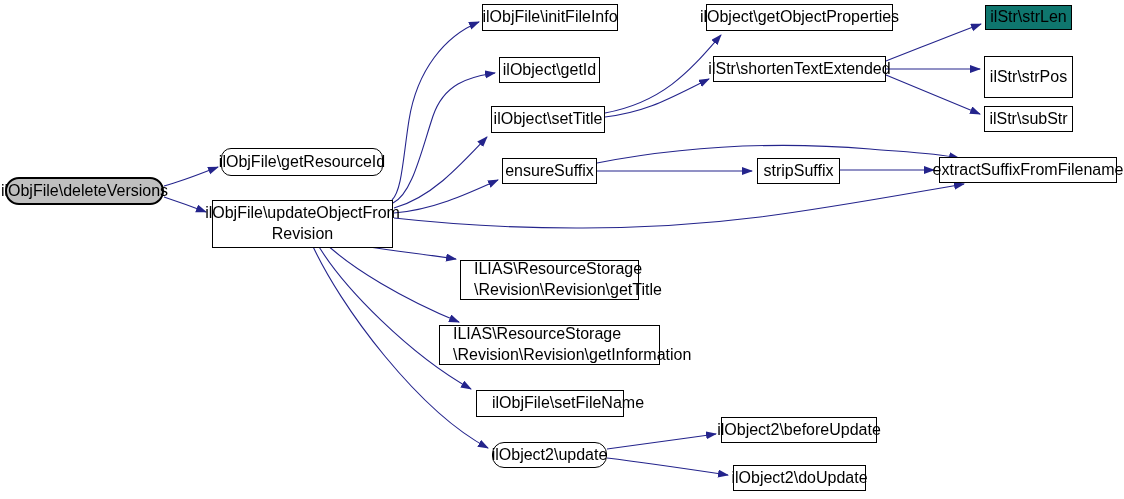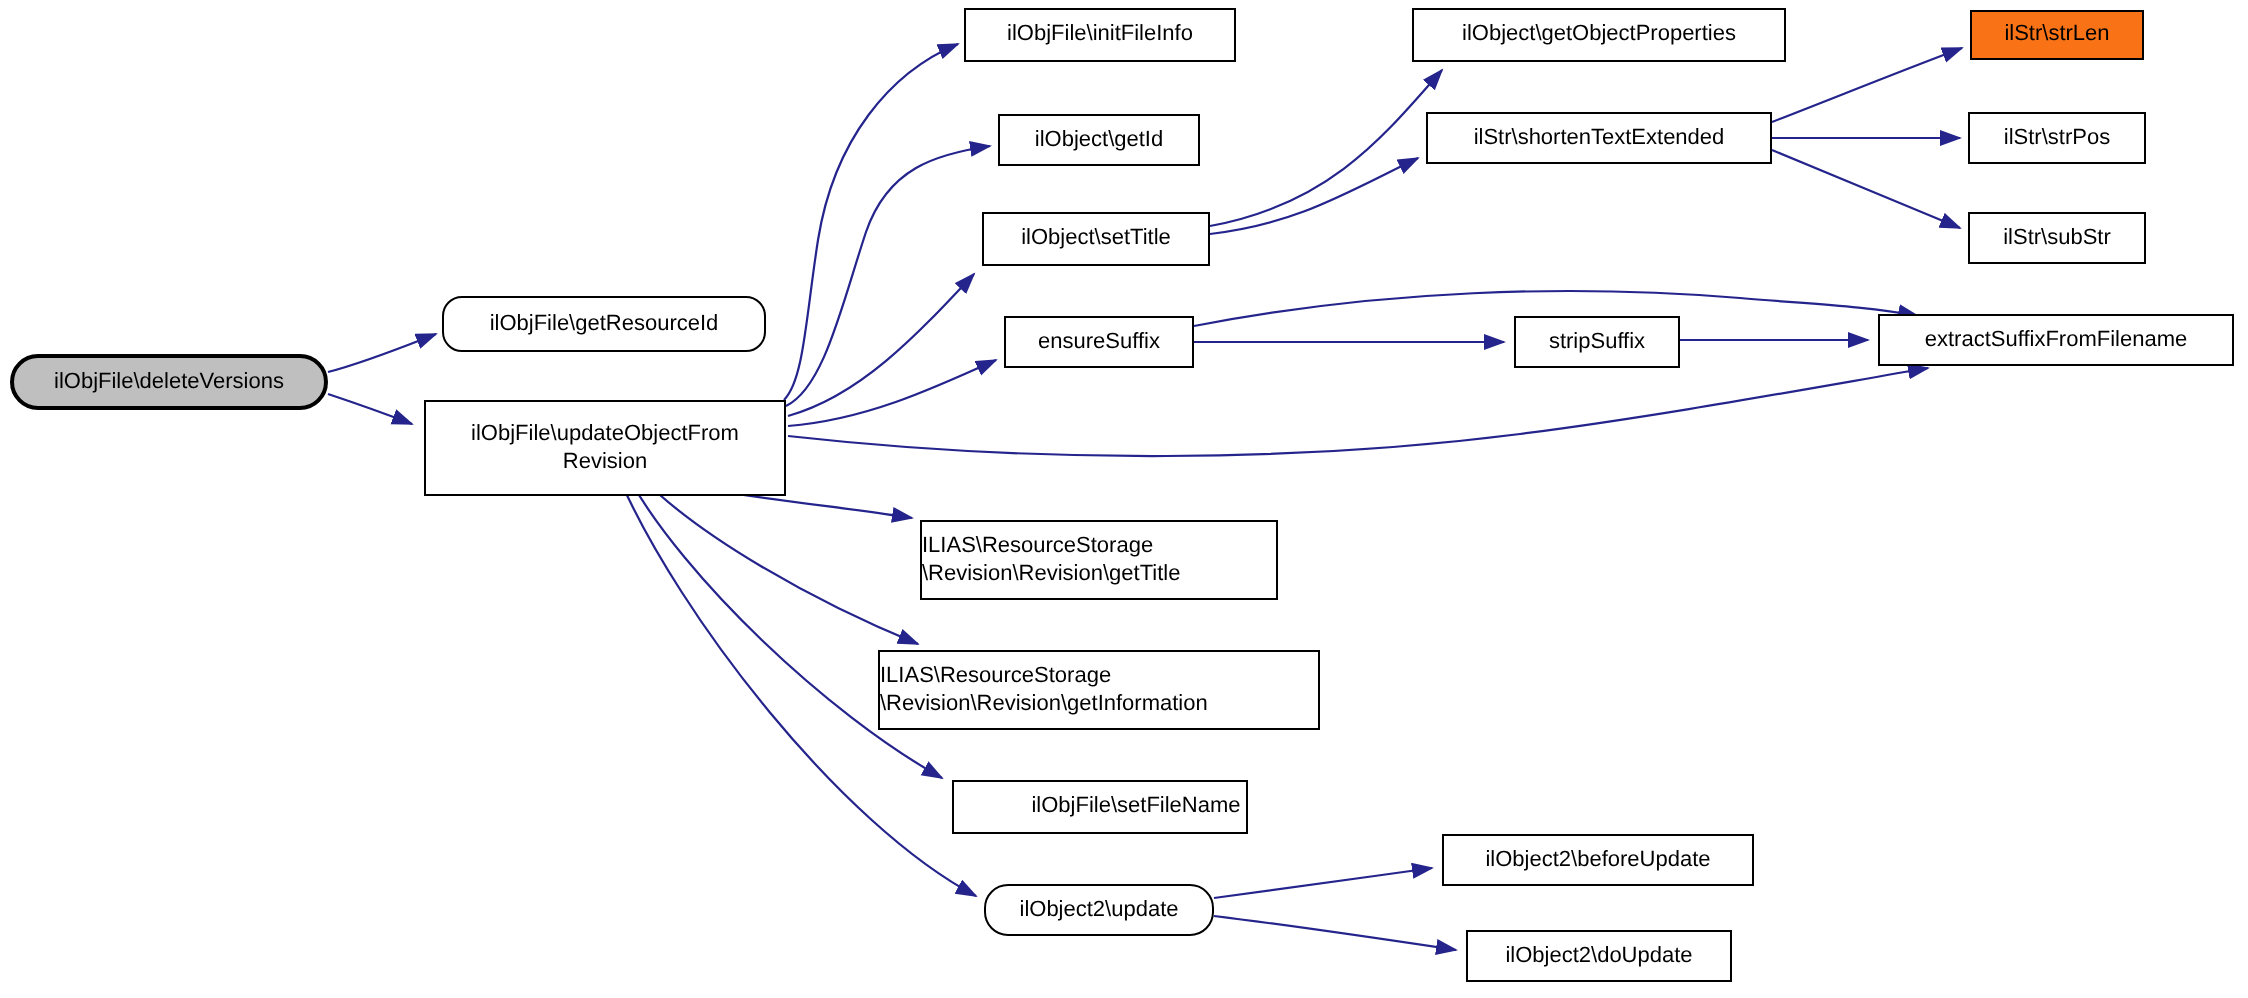--- a/index.html
+++ b/index.html
@@ -26,34 +26,34 @@
   }
   .node {
     position: absolute;
     box-sizing: border-box;
     border-style: solid;
     border-width: 1px;
     display: flex;
     flex-direction: column;
     justify-content: center;
     align-items: center;
-    font-size: 11px;
+    font-size: 16px;
     line-height: 1.3;
     white-space: nowrap;
     text-align: center;
     cursor: pointer;
   }
   .node.highlight {
     border-width: 2px;
     cursor: default;
     border-radius: 14px;
   }
   .node.align-left {
     align-items: flex-start;
-    padding-left: 0;
+    padding-left: 13px;
     text-align: left;
   }
   .node-line {
     display: block;
   }
 </style>
 </head>
 <body style="background: rgb(255, 255, 255);">
 
 <div class="graph">
@@ -106,24 +106,24 @@
       </div>
       <div class="node" style="left: 491px; top: 106px; width: 114px; height: 27px; background: rgb(255, 255, 255); border-color: rgb(0, 0, 0); color: rgb(0, 0, 0);">
         <span class="node-line">ilObject\setTitle</span>
       </div>
       <div class="node" style="left: 706px; top: 4px; width: 187px; height: 27px; background: rgb(255, 255, 255); border-color: rgb(0, 0, 0); color: rgb(0, 0, 0);">
         <span class="node-line">ilObject\getObjectProperties</span>
       </div>
       <div class="node" style="left: 713px; top: 56px; width: 173px; height: 26px; background: rgb(255, 255, 255); border-color: rgb(0, 0, 0); color: rgb(0, 0, 0);">
         <span class="node-line">ilStr\shortenTextExtended</span>
       </div>
-      <div class="node" style="left: 985px; top: 5px; width: 87px; height: 25px; background: #f97316; border-color: rgb(0, 0, 0); color: rgb(0, 0, 0);">
+      <div class="node" style="left: 985px; top: 5px; width: 87px; height: 25px; background: #0f766e; border-color: rgb(0, 0, 0); color: rgb(0, 0, 0);">
         <span class="node-line">ilStr\strLen</span>
       </div>
-      <div class="node" style="left: 984px; top: 56px; width: 89px; height: 26px; background: rgb(255, 255, 255); border-color: rgb(0, 0, 0); color: rgb(0, 0, 0);">
+      <div class="node" style="left: 984px; top: 56px; width: 89px; height: 42px; background: rgb(255, 255, 255); border-color: rgb(0, 0, 0); color: rgb(0, 0, 0);">
         <span class="node-line">ilStr\strPos</span>
       </div>
       <div class="node" style="left: 984px; top: 106px; width: 89px; height: 26px; background: rgb(255, 255, 255); border-color: rgb(0, 0, 0); color: rgb(0, 0, 0);">
         <span class="node-line">ilStr\subStr</span>
       </div>
       <div class="node" style="left: 502px; top: 158px; width: 95px; height: 26px; background: rgb(255, 255, 255); border-color: rgb(0, 0, 0); color: rgb(0, 0, 0);">
         <span class="node-line">ensureSuffix</span>
       </div>
       <div class="node" style="left: 757px; top: 158px; width: 83px; height: 26px; background: rgb(255, 255, 255); border-color: rgb(0, 0, 0); color: rgb(0, 0, 0);">
         <span class="node-line">stripSuffix</span>

